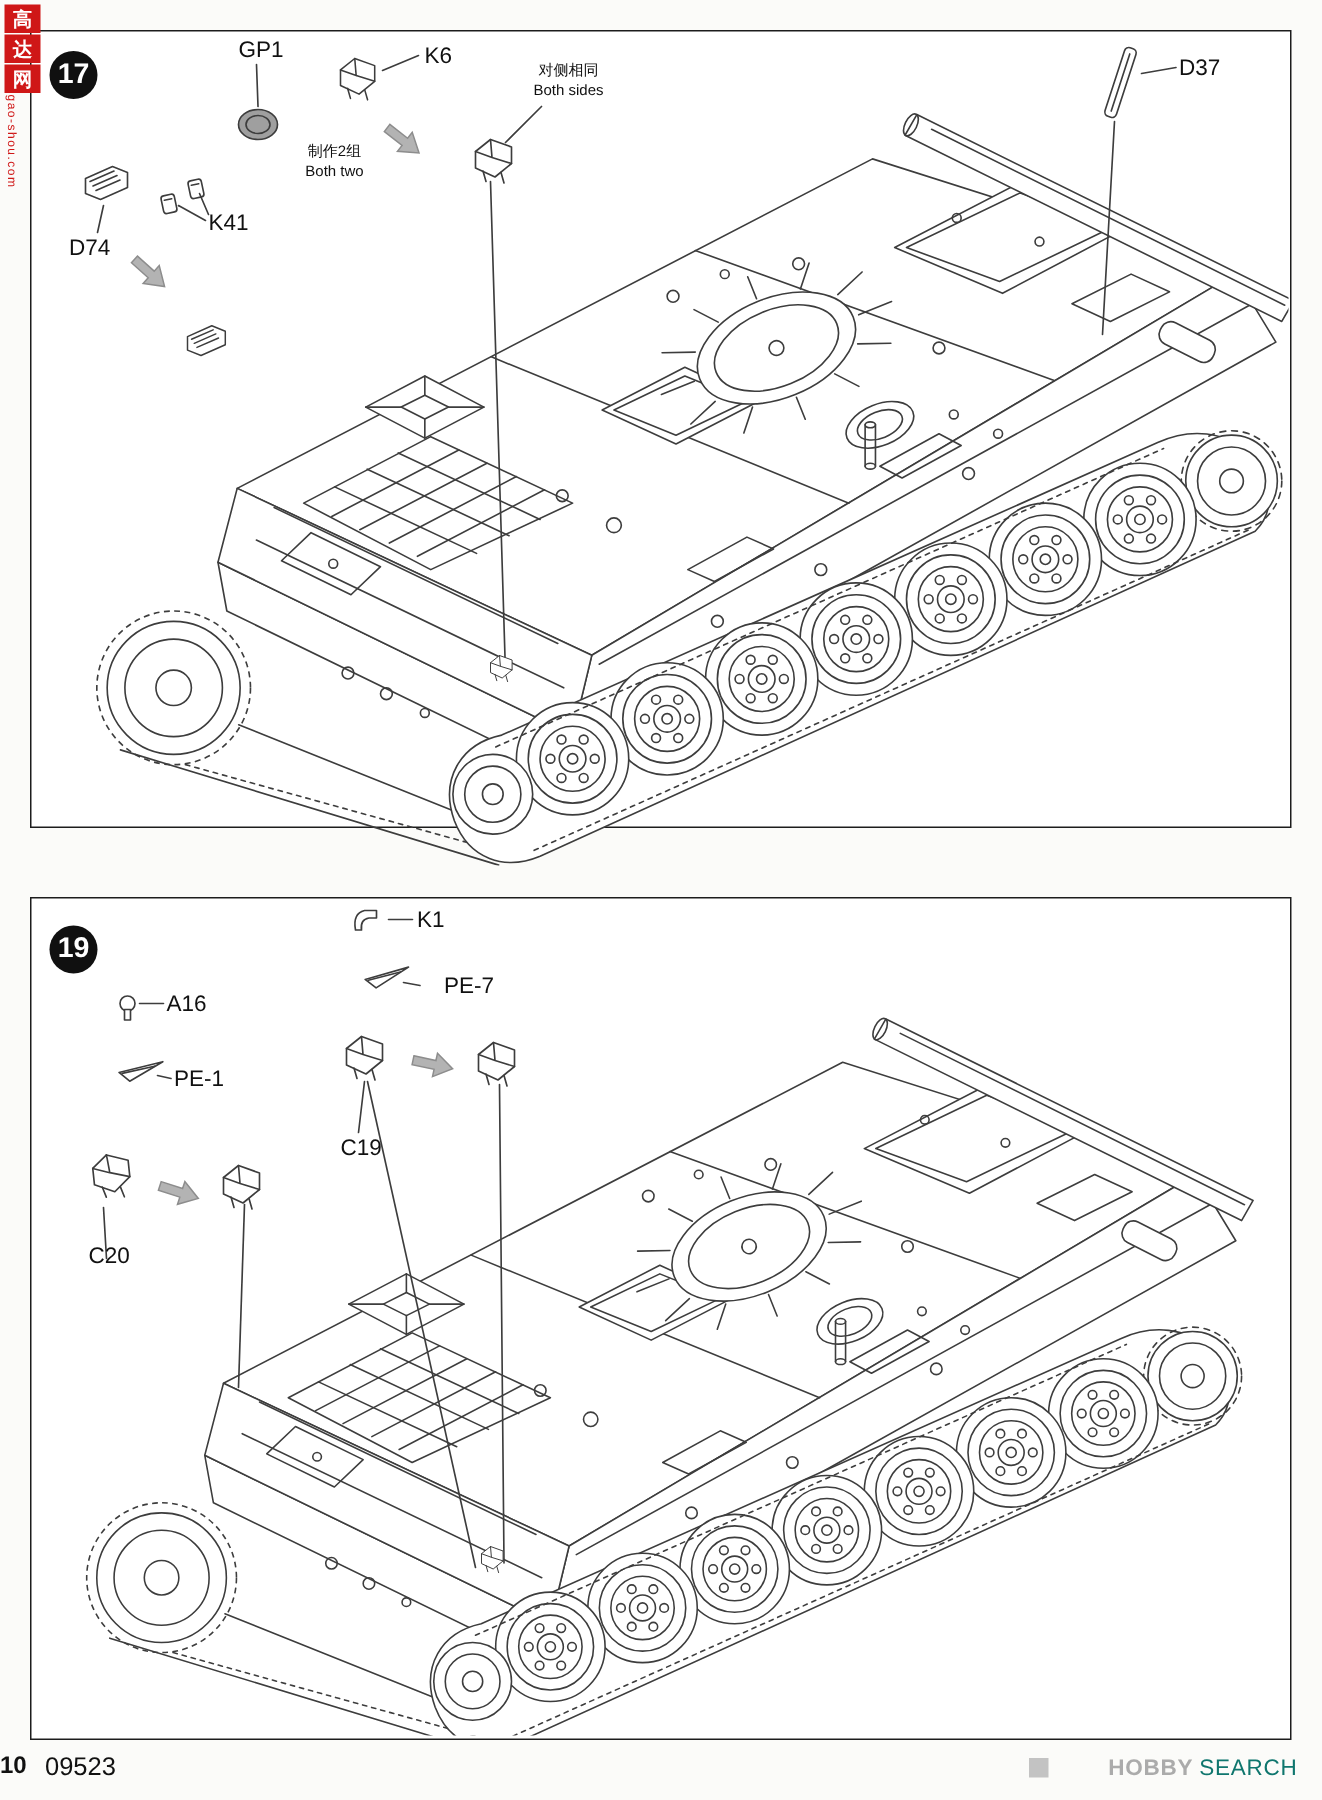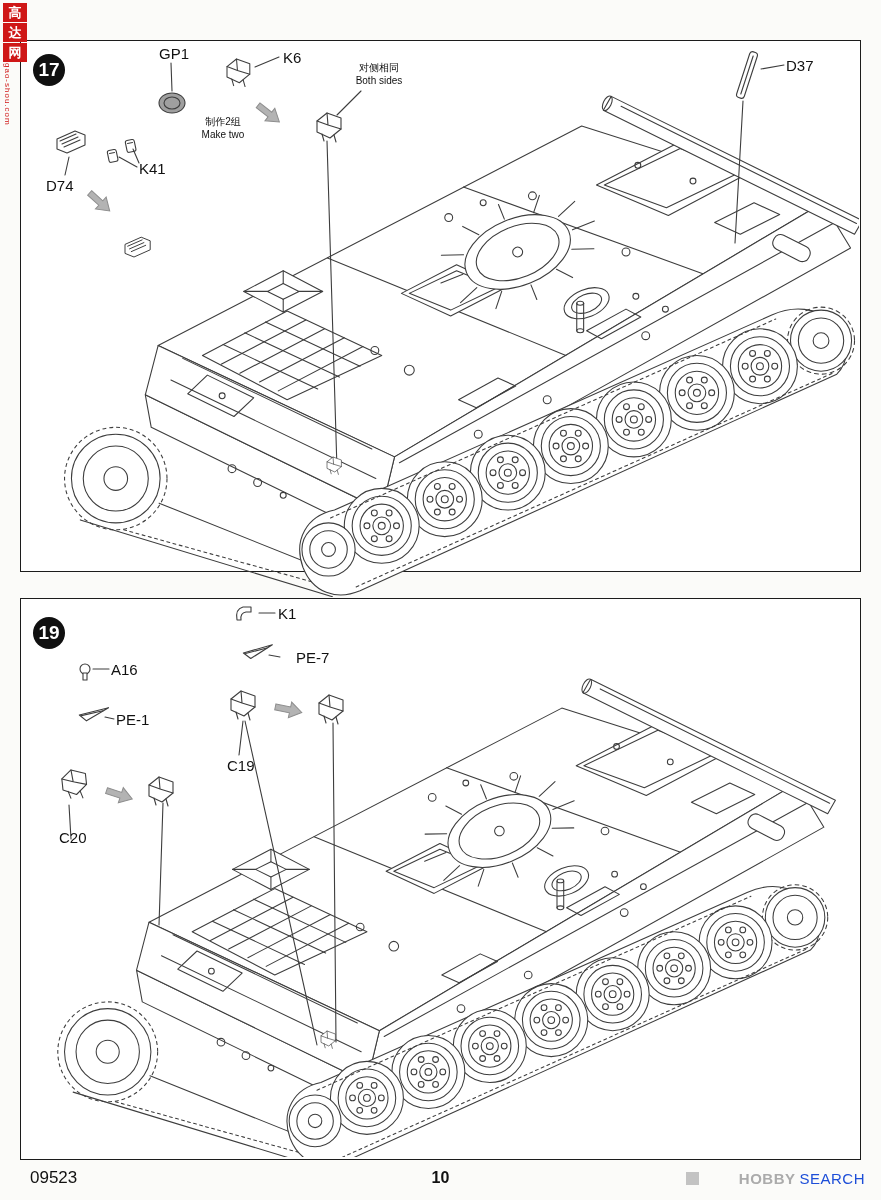--- a/index.html
+++ b/index.html
@@ -4,21 +4,21 @@
 <style>
   html,body{margin:0;padding:0;}
   body{
     width:881px;height:1200px;position:relative;overflow:hidden;
     background:#fbfbf9;font-family:"Liberation Sans",sans-serif;color:#111;
   }
   .panel{
     position:absolute;left:20px;width:841px;background:#fff;
     border:1.6px solid #1c1c1c;box-sizing:border-box;
   }
-  #panel17{top:40px;height:532px;}
+  #panel17{top:20px;height:532px;}
   #panel18{top:598px;height:562px;}
   .panel svg.art{position:absolute;left:0;top:0;}
   .badge{
     position:absolute;width:32px;height:32px;border-radius:50%;
     background:#101010;color:#fff;font-weight:bold;font-size:19px;
     display:flex;align-items:center;justify-content:center;z-index:5;
   }
   .lbl{position:absolute;font-size:15px;white-space:nowrap;z-index:4;}
   .note{position:absolute;font-size:10px;text-align:center;line-height:1.3;z-index:4;}
   
@@ -27,25 +27,25 @@
   .dash{stroke-dasharray:3 3.5;}
   .gray{fill:#b3b3b3;stroke:#8d8d8d;stroke-width:1;}
   .dkfill{fill:#9f9f9f;stroke:#3d3d3d;stroke-width:1.1;}
   
   .corner-mark{position:absolute;left:3px;top:3px;z-index:9;width:26px;}
   .cm-box{width:24px;height:19px;background:#cf1717;color:#fff;font-size:13px;
     font-weight:bold;display:flex;align-items:center;justify-content:center;margin-bottom:1px;}
   .cm-site{color:#cf1717;font-size:8px;writing-mode:vertical-rl;letter-spacing:1px;margin-top:1px;}
   
   .footer-kit{position:absolute;left:30px;top:1168px;font-size:17px;font-weight:normal;}
-  .footer-page{position:absolute;left:0;right:0;top:1169px;text-align:center;font-size:16px;font-weight:bold;}
+  .footer-page{position:absolute;left:0;right:0;top:1169px;text-align:left;font-size:16px;font-weight:bold;}
   .footer-brand{position:absolute;right:16px;top:1170px;display:flex;align-items:center;gap:4px;color:#b5b5b5;}
   .fb-square{width:13px;height:13px;background:#c3c3c3;}
   .fb-1{font-weight:bold;font-size:15px;letter-spacing:0.5px;color:#ababab;margin-left:36px;}
-  .fb-2{font-size:15px;letter-spacing:0.5px;color:#1d4ed8;}
+  .fb-2{font-size:15px;letter-spacing:0.5px;color:#0f766e;}
 </style>
 </head>
 <body>
 
 <svg width="0" height="0" style="position:absolute" aria-hidden="true">
   <defs>
     <g id="rwheelDef">
       <circle class="sf" r="38"></circle>
       <circle class="s" r="30"></circle>
       <circle class="s" r="22"></circle>
@@ -248,21 +248,21 @@
   <div class="lbl" style="left:765px;top:16px">D37</div>
   <div class="lbl" style="left:25px;top:136px">D74</div>
   <div class="lbl" style="left:118px;top:119px">K41</div>
 
   <div class="note" style="left:300px;top:20px;width:116px">
     <div>对侧相同</div>
     <div>Both sides</div>
   </div>
   <div class="note" style="left:150px;top:74px;width:104px">
     <div>制作2组</div>
-    <div>Make two</div>
+    <div>Both two</div>
   </div>
 
   <svg class="art" width="838" height="556" viewBox="0 0 838 556">
     <g transform="translate(14,14) scale(0.985)">
       <use href="#tankArt"></use>
     </g>
     <g>
 
       <line class="s" x1="150" y1="22" x2="151" y2="50"></line>
       <use href="#discDef" transform="translate(151,62)"></use>

